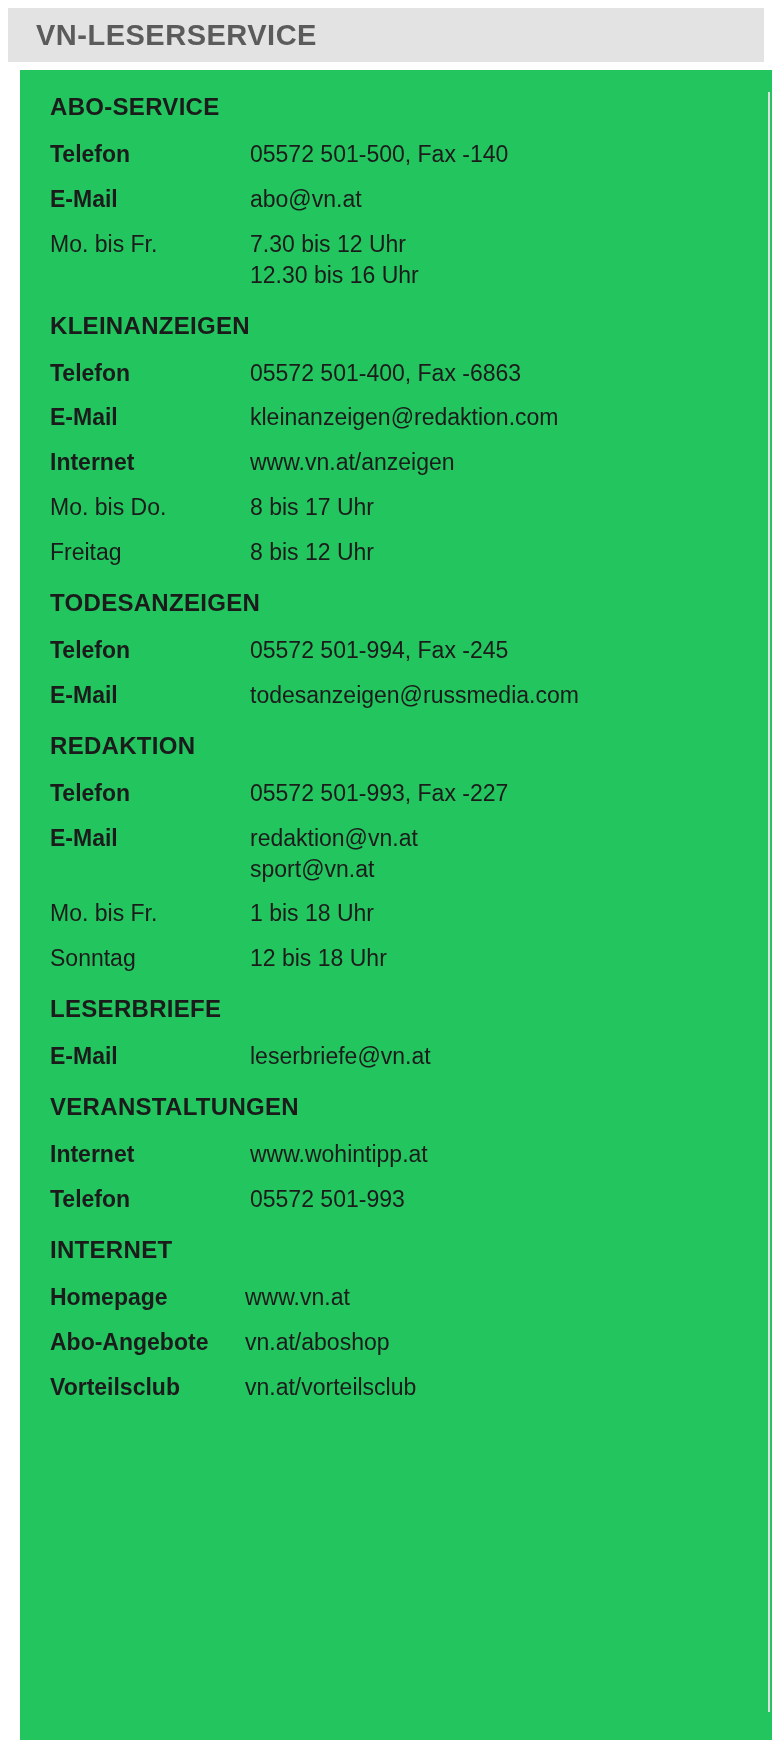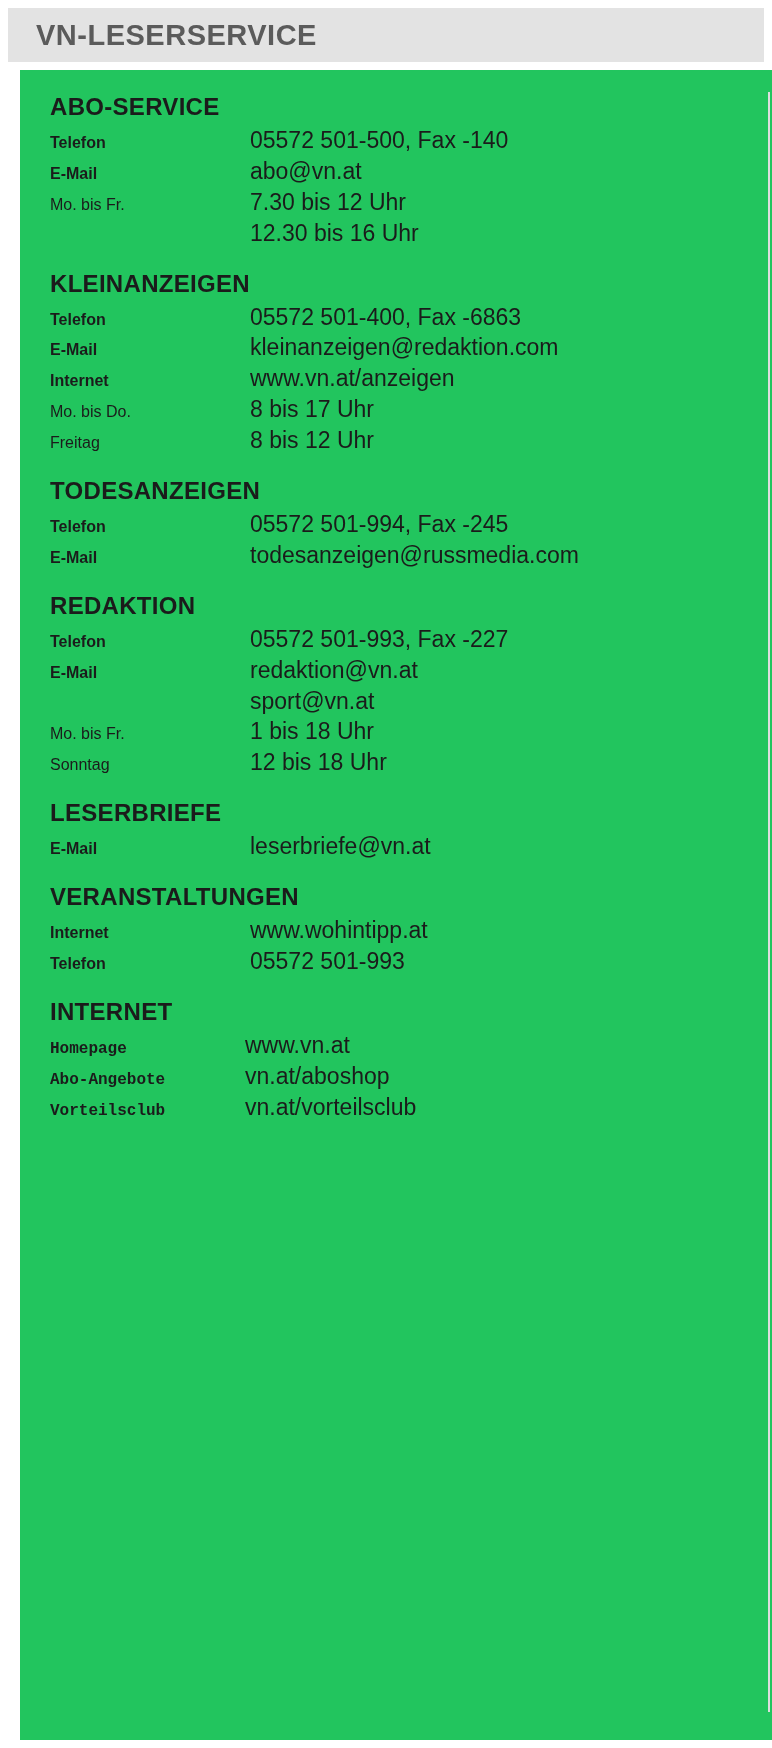--- a/index.html
+++ b/index.html
@@ -83,37 +83,37 @@
   }
   .row {
     display: flex;
     align-items: baseline;
     line-height: 1.3;
     margin-bottom: 1px;
   }
   .row-label {
     width: 200px;
     flex: 0 0 200px;
-    font-size: 16px;
+    font-size: 23px;
     color: #1b1b1b;
     white-space: nowrap;
+    margin-top: 14px;
   }
   .row-label.bold {
     font-weight: bold;
   }
   .row-value {
     font-size: 23px;
     color: #1b1b1b;
     white-space: nowrap;
   }
   
   .section.internet .row-label {
     width: 195px;
     flex: 0 0 195px;
-    font-family: Liberation Mono, monospace;
   }
 </style>
 </head>
 <body>
 
 <div class="page">
 
   <div class="header-bar">
     <div class="header-title">VN-LESERSERVICE</div>
   </div>

